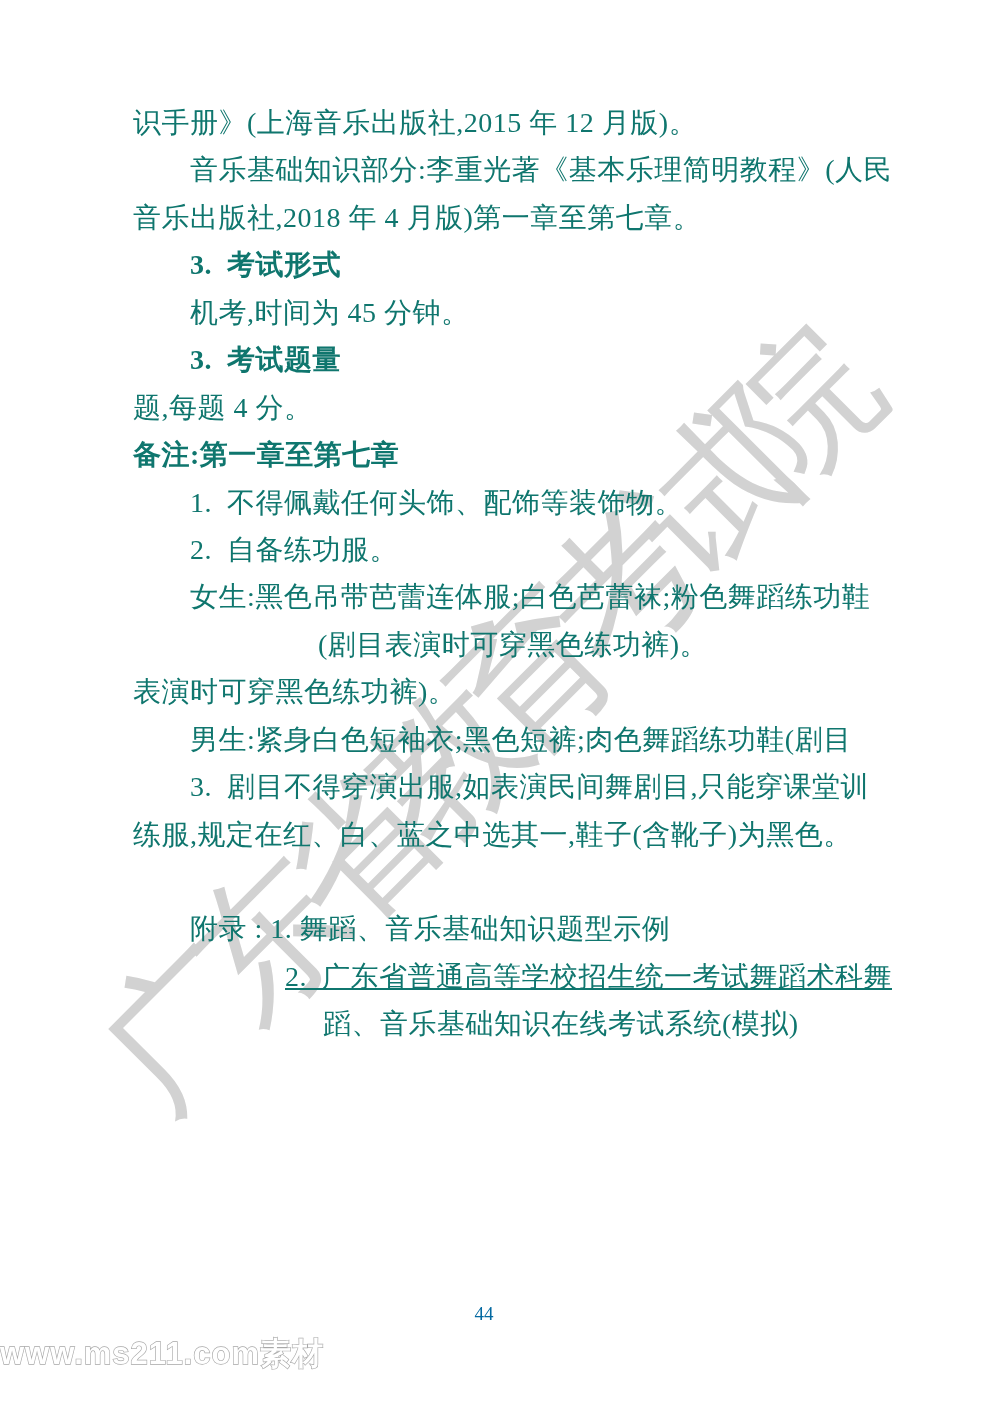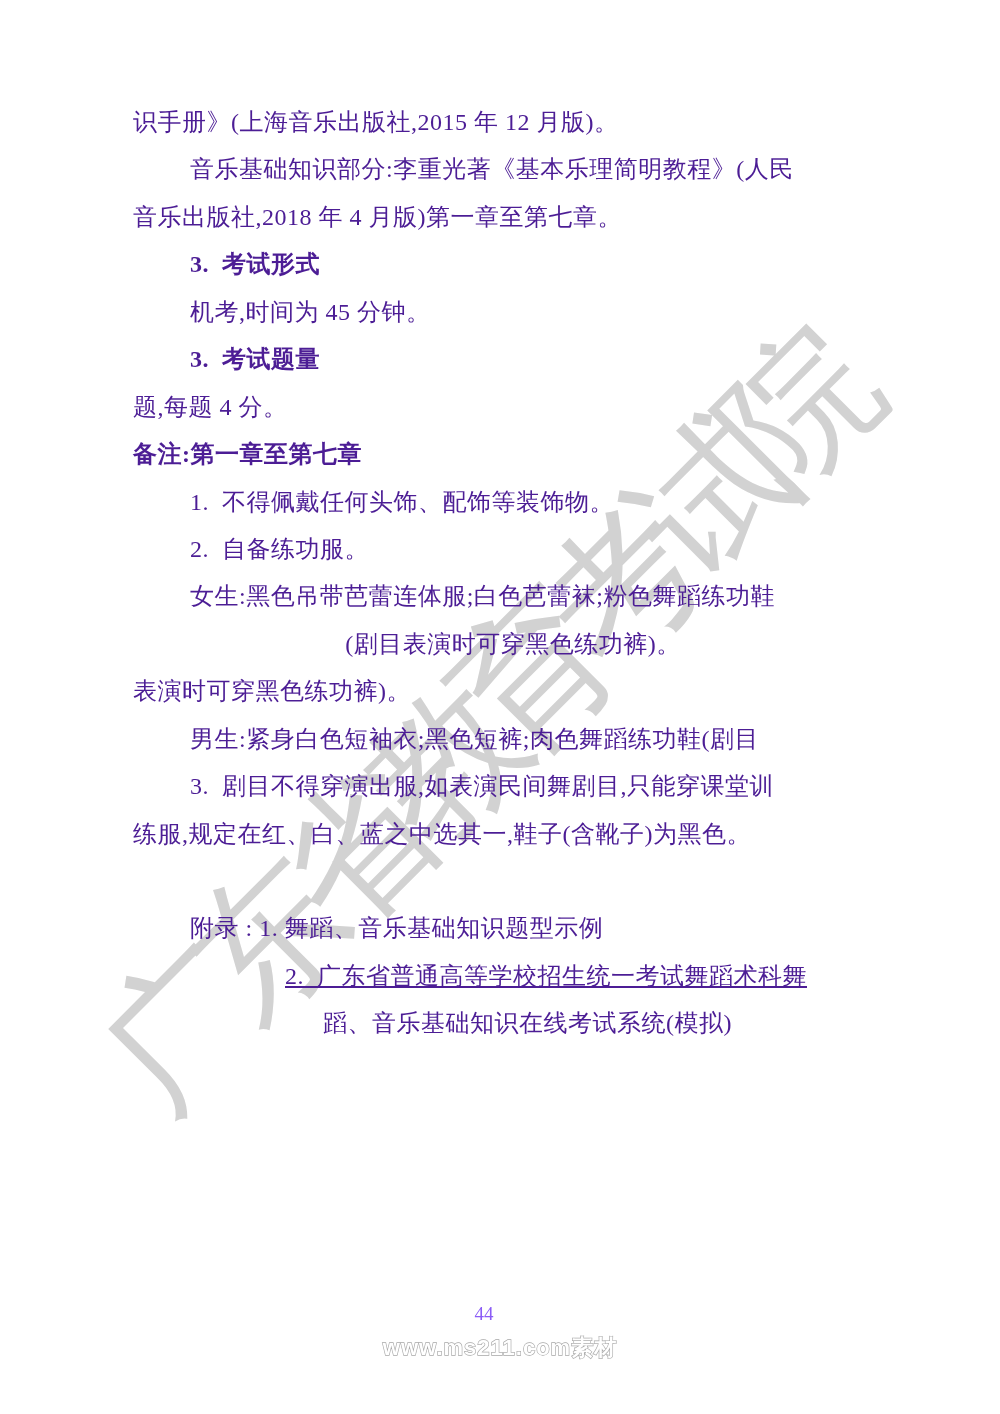--- a/index.html
+++ b/index.html
@@ -33,44 +33,43 @@
   .content {
     position: absolute;
     left: 133px;
     top: 99px;
     width: 760px;
     z-index: 1;
   }
   .line {
     height: 47.45px;
     line-height: 47.45px;
-    font-size: 24px;
+    font-size: 28px;
     letter-spacing: 0.5px;
     white-space: pre;
-    color: #4c1d95;
+    color: #0f766e;
   }
   .line.bold { font-weight: bold; }
   
   .page-number {
     position: absolute;
     left: 0;
     top: 1303px;
     width: 968px;
     text-align: center;
     font-size: 19px;
-    color: #8b5cf6;
+    color: #0369a1;
     z-index: 1;
   }
   .wm-footer {
     position: absolute;
     left: 0;
     top: 1333px;
     width: 1000px;
-    text-align: center;
-    font-size: 22px;
+    font-size: 31px;
     font-weight: bold;
     letter-spacing: 1px;
     color: #ffffff;
     -webkit-text-stroke: 1.3px #a8a8a8;
     paint-order: stroke fill;
     font-family: "Liberation Sans", "DejaVu Sans", sans-serif;
     z-index: 1;
     user-select: none;
   }
 </style>

